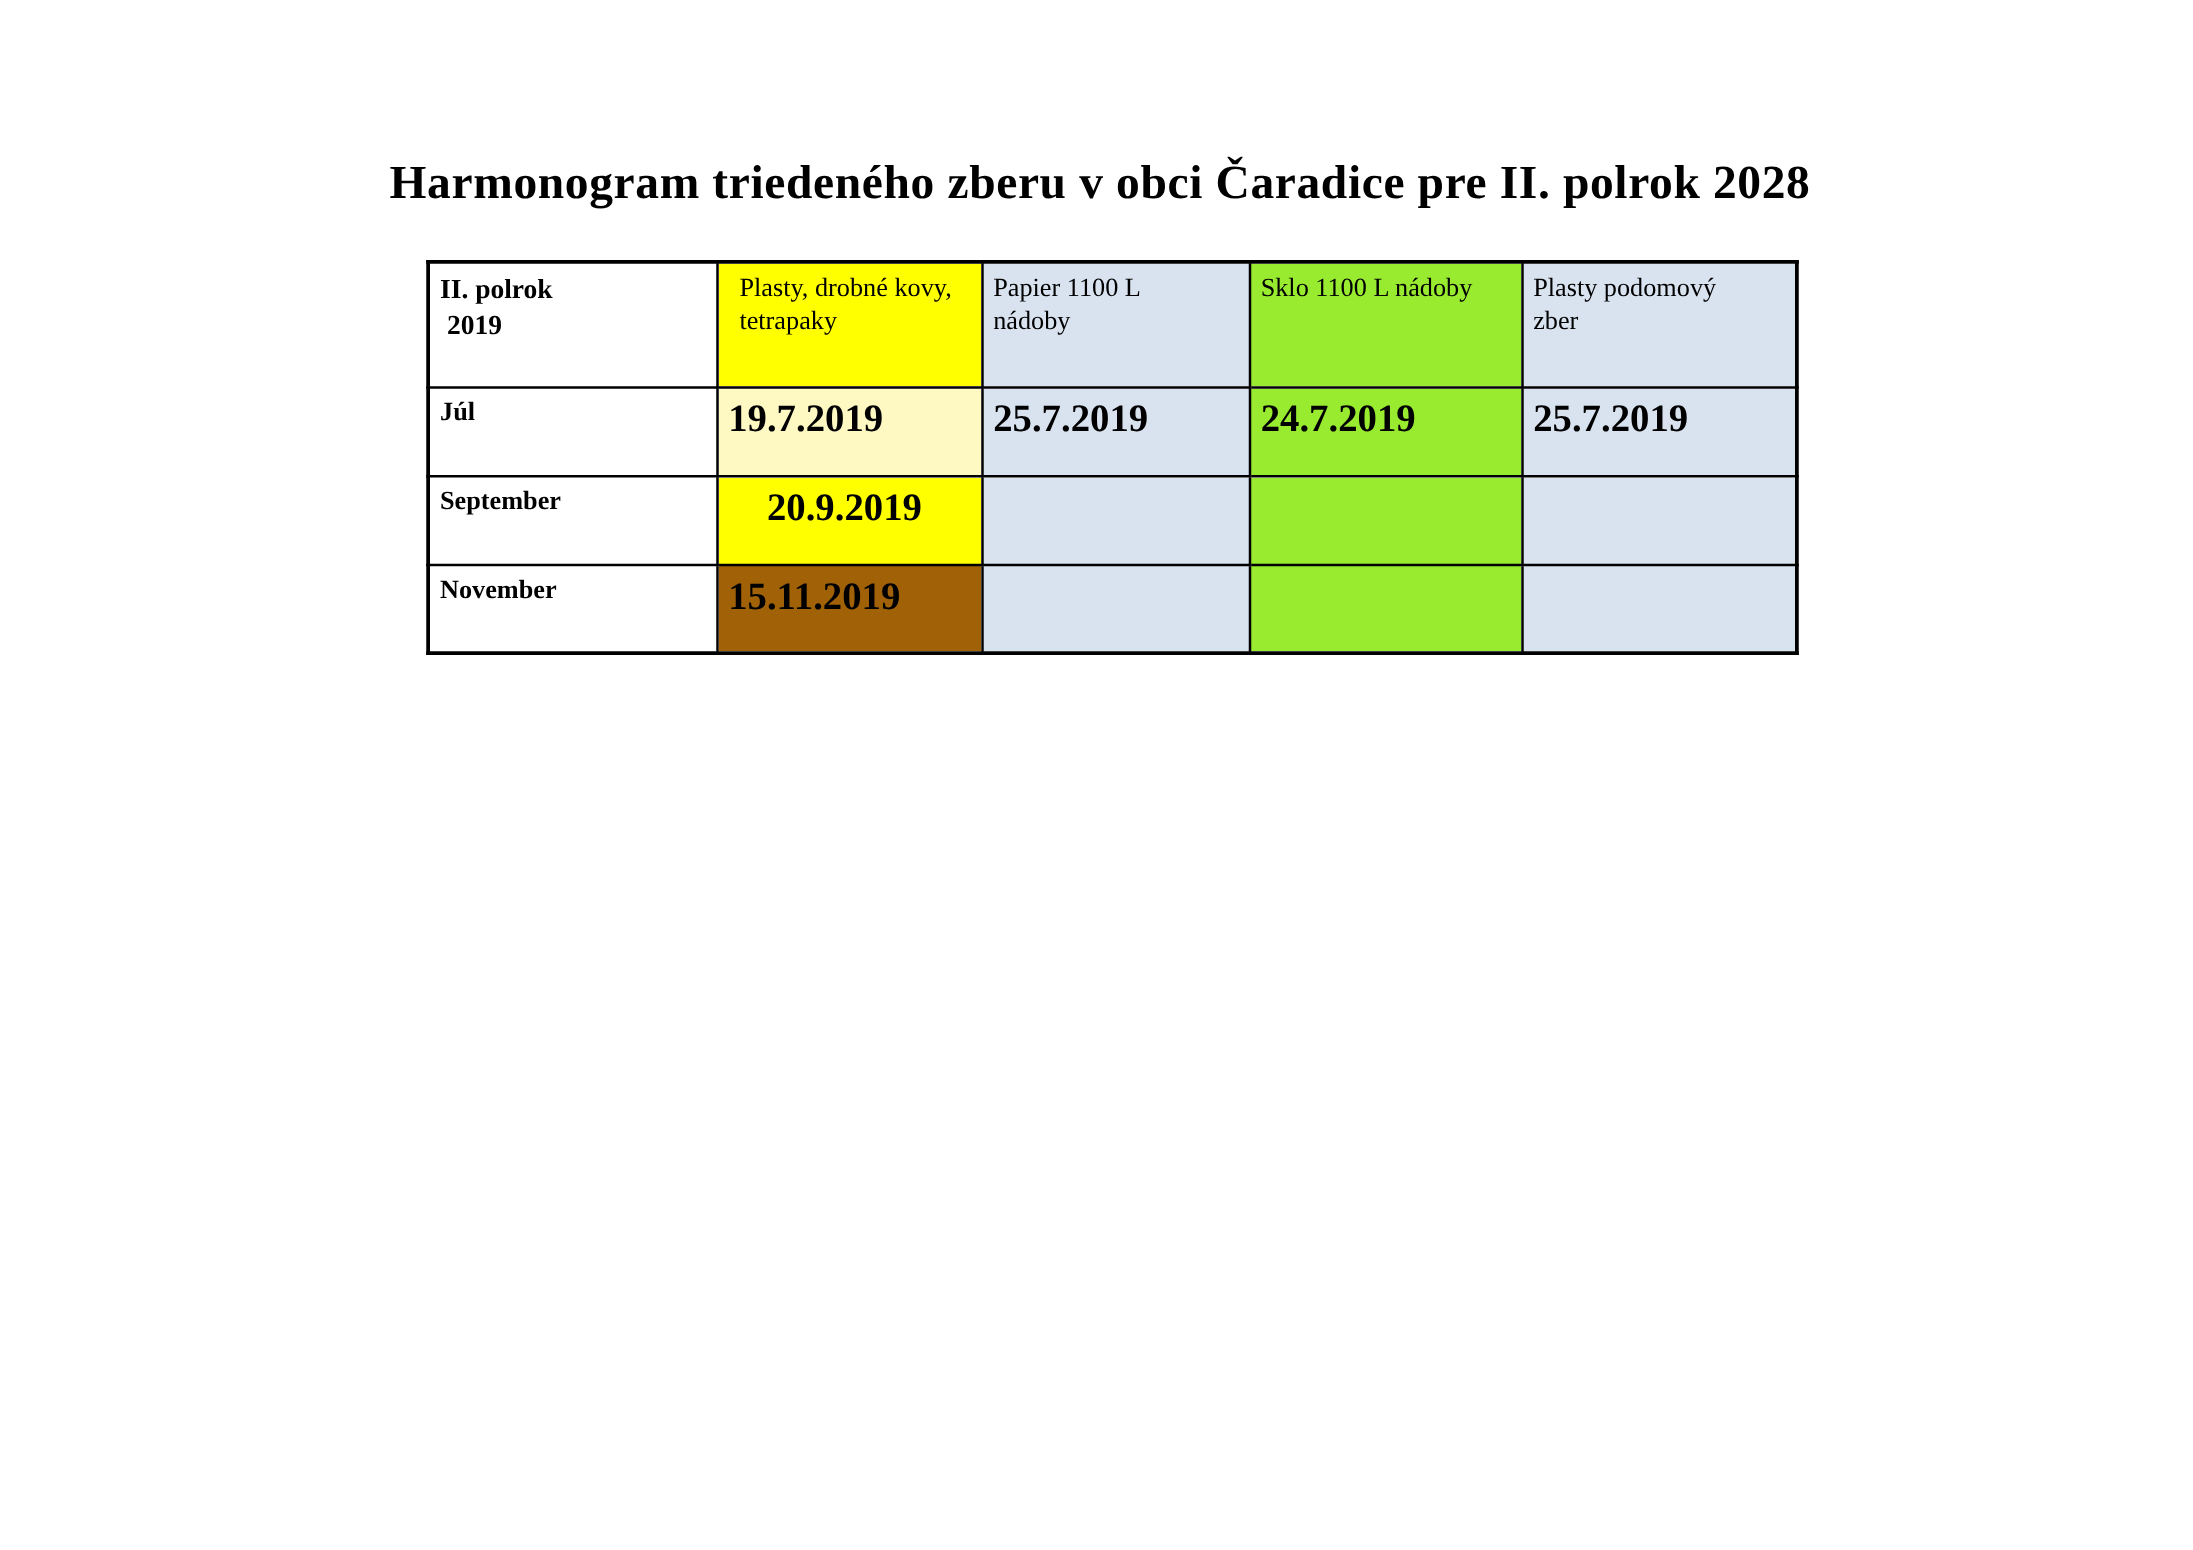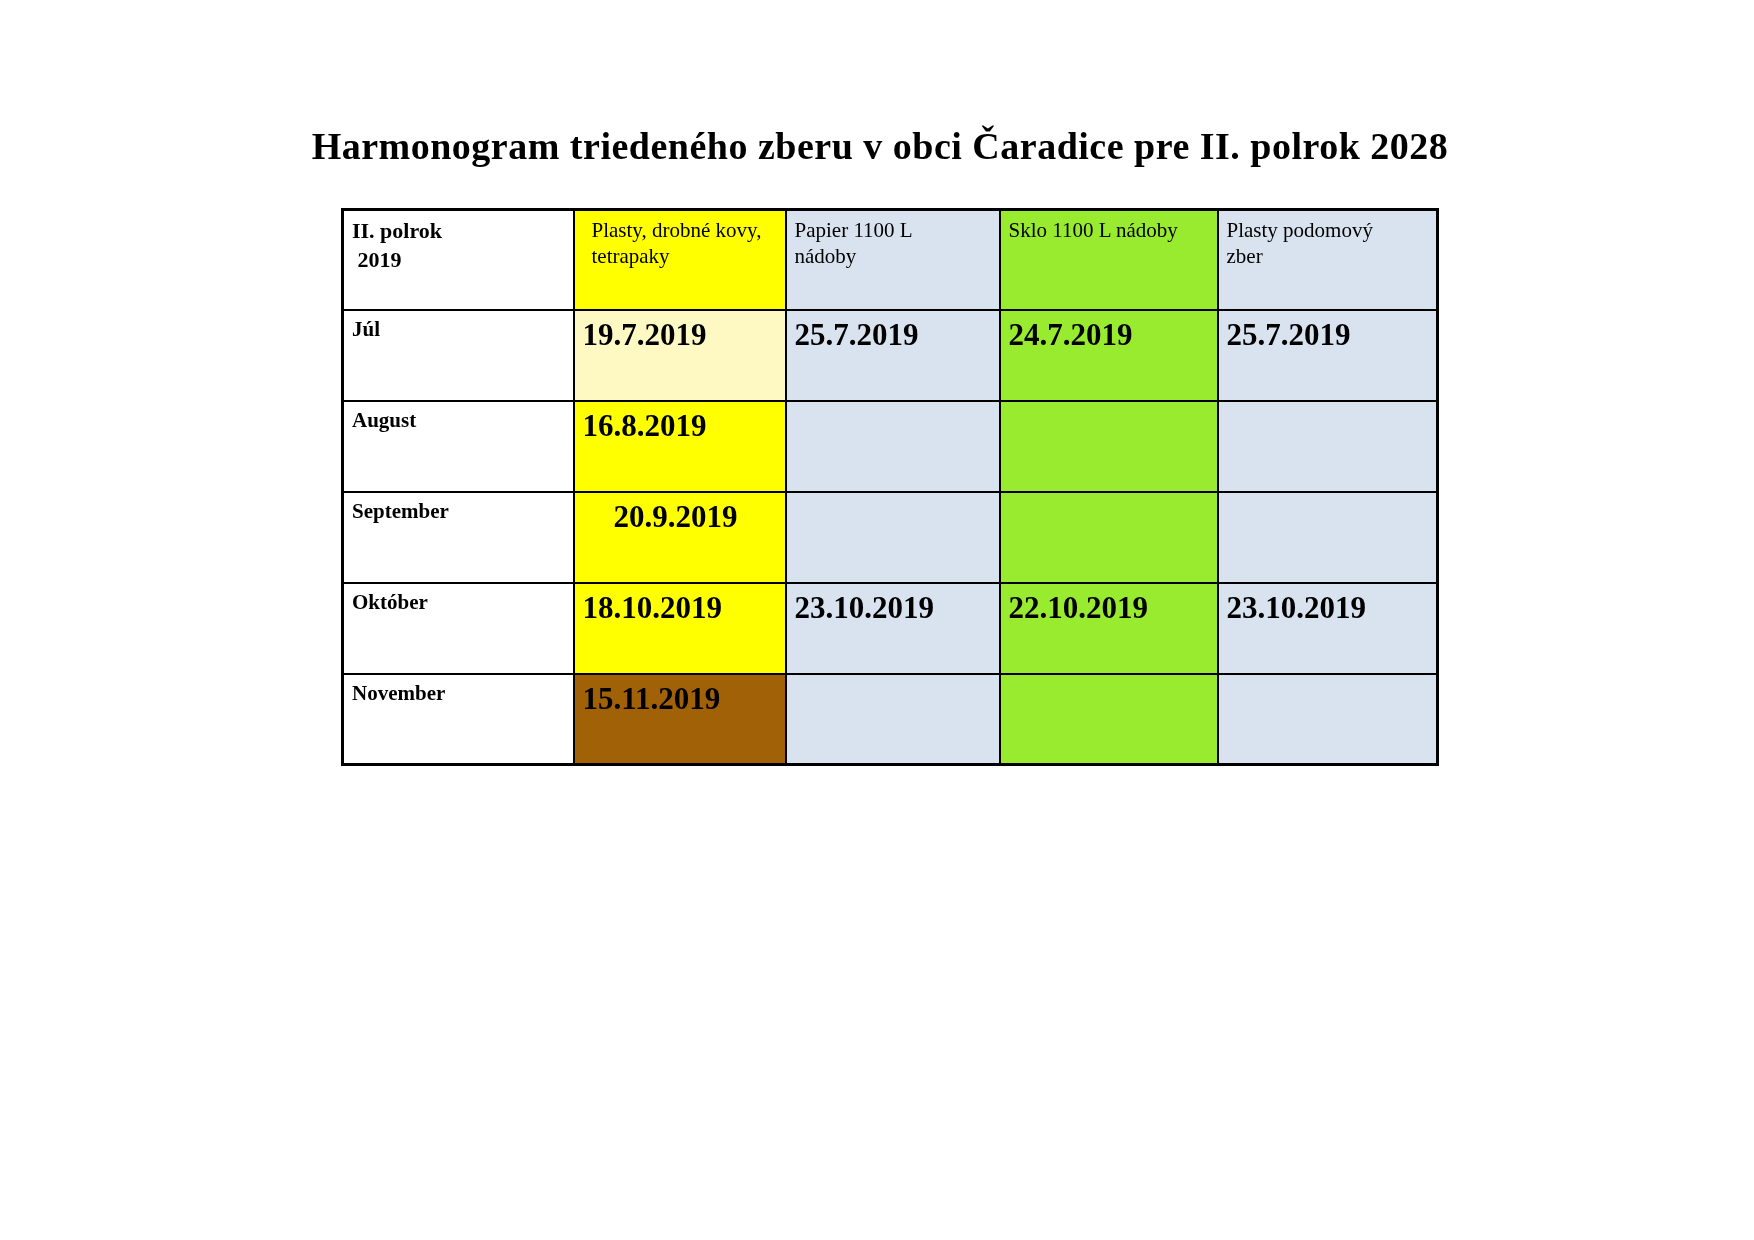--- a/index.html
+++ b/index.html
@@ -33,21 +33,21 @@
     border: 3px solid #000;
   }
   table.schedule th, table.schedule td {
     border: 2px solid #000;
     vertical-align: top;
     text-align: left;
     overflow: hidden;
     padding: 6px 8px;
   }
   thead tr { height: 100px; }
-  tbody tr { height: 91px; }
+  tbody tr { height: 71px; }
   th.head-cell {
     font-weight: normal;
     font-size: 21px;
     line-height: 1.25;
     white-space: pre-line;
   }
   th.period-cell {
     font-weight: bold;
     font-size: 22px;
     line-height: 1.3;
@@ -93,39 +93,25 @@
   </thead>
   <tbody>
     <tr>
       <td class="month-cell">Júl</td>
       <td class="date-cell" style="background-color: #fef9c3;">19.7.2019</td>
       <td class="date-cell" style="background-color: rgb(217, 226, 239);">25.7.2019</td>
       <td class="date-cell" style="background-color: rgb(153, 235, 48);">24.7.2019</td>
       <td class="date-cell" style="background-color: rgb(217, 226, 239);">25.7.2019</td>
     </tr>
     <tr>
-      <td class="month-cell">August</td>
-      <td class="date-cell" style="background-color: rgb(255, 255, 0);">16.8.2019</td>
-      <td class="date-cell" style="background-color: rgb(217, 226, 239);"></td>
-      <td class="date-cell" style="background-color: rgb(153, 235, 48);"></td>
-      <td class="date-cell" style="background-color: rgb(217, 226, 239);"></td>
-    </tr>
-    <tr>
       <td class="month-cell">September</td>
       <td class="date-cell" style="background-color: rgb(255, 255, 0); padding-left: 39px;">20.9.2019</td>
       <td class="date-cell" style="background-color: rgb(217, 226, 239);"></td>
       <td class="date-cell" style="background-color: rgb(153, 235, 48);"></td>
       <td class="date-cell" style="background-color: rgb(217, 226, 239);"></td>
-    </tr>
-    <tr>
-      <td class="month-cell">Október</td>
-      <td class="date-cell" style="background-color: rgb(255, 255, 0);">18.10.2019</td>
-      <td class="date-cell" style="background-color: rgb(217, 226, 239);">23.10.2019</td>
-      <td class="date-cell" style="background-color: rgb(153, 235, 48);">22.10.2019</td>
-      <td class="date-cell" style="background-color: rgb(217, 226, 239);">23.10.2019</td>
     </tr>
     <tr>
       <td class="month-cell">November</td>
       <td class="date-cell" style="background-color: #a16207;">15.11.2019</td>
       <td class="date-cell" style="background-color: rgb(217, 226, 239);"></td>
       <td class="date-cell" style="background-color: rgb(153, 235, 48);"></td>
       <td class="date-cell" style="background-color: rgb(217, 226, 239);"></td>
     </tr>
   </tbody>
 </table>

